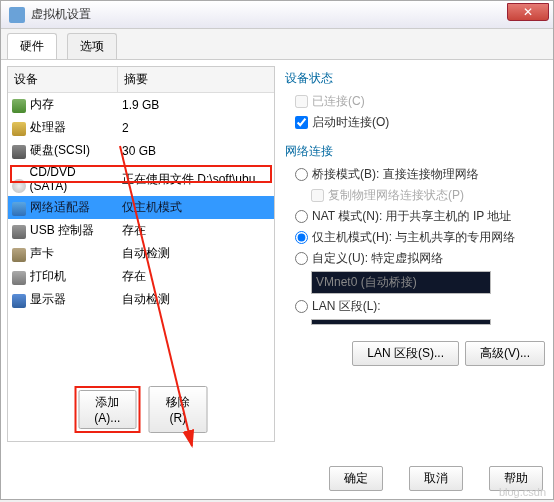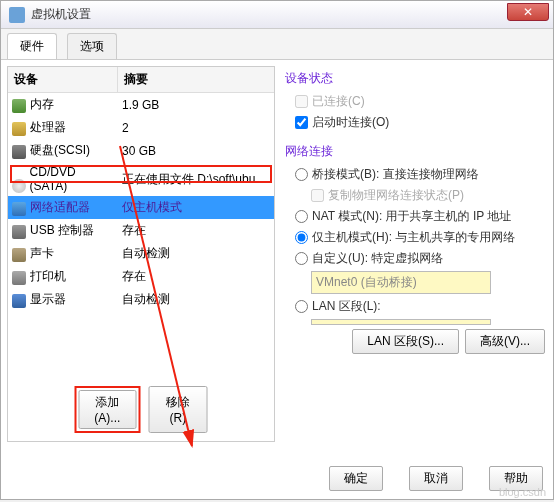--- a/index.html
+++ b/index.html
@@ -7,50 +7,50 @@
 .window{background:#fff;border:1px solid #aaa;width:554px;height:500px;position:relative}
 .titlebar{height:28px;background:linear-gradient(#fff,#e8e8f2);border-bottom:1px solid #ccc;display:flex;align-items:center;padding:0 8px;position:relative}
 .titlebar .app-icon{width:16px;height:16px;background:#6aa2d8;margin-right:6px;border-radius:2px}
 .titlebar .title{color:#333}
 .close-btn{position:absolute;right:4px;top:2px;width:42px;height:18px;background:linear-gradient(#e57a73,#c9463c);border:1px solid #923;border-radius:0 0 3px 3px;color:#fff;display:flex;align-items:center;justify-content:center;font-size:13px;cursor:pointer}
 .tabs{display:flex;padding:4px 6px 0 6px;background:#f4f4f4;border-bottom:1px solid #ccc}
 .tab{padding:4px 12px;border:1px solid #ccc;border-bottom:none;background:#fff;margin-right:10px;cursor:pointer;border-radius:3px 3px 0 0}
 .tab.inactive{background:#f0f0f0}
 .content{display:flex;height:388px;padding:6px}
 .left-panel{width:268px;border:1px solid #ccc;background:#fff;margin-right:8px;position:relative}
-.device-header{display:flex;background:#f5f5f5;border-bottom:1px solid #ddd;font-weight:700}
+.device-header{display:flex;background:#f5f5f5;border-bottom:1px solid #ddd;font-weight:400}
 .device-header .col1{width:110px;padding:4px 6px;border-right:1px solid #ddd}
 .device-header .col2{flex:1;padding:4px 6px}
 .device-row{display:flex;align-items:center;padding:1px 0;cursor:pointer}
 .device-row .col1{width:110px;padding:2px 4px;display:flex;align-items:flex-end}
 .device-row .col2{flex:1;padding:2px 4px;white-space:nowrap;overflow:hidden;text-overflow:ellipsis}
-.device-row.selected{background:#3399ff;color:#4c1d95}
+.device-row.selected{background:#3399ff;color:#0f172a}
 .dev-icon{width:14px;height:14px;margin-right:4px;display:inline-block;background:#6aa2d8;border-radius:2px}
 .dev-icon.mem{background:linear-gradient(#7fb366,#4a8a2f)}
 .dev-icon.cpu{background:linear-gradient(#e2c35a,#b8932f)}
 .dev-icon.hdd{background:linear-gradient(#888,#555)}
 .dev-icon.cd{background:radial-gradient(#eee,#bbb);border-radius:50%}
 .dev-icon.net{background:linear-gradient(#5aa6e2,#2f6fb8)}
 .dev-icon.usb{background:linear-gradient(#999,#666)}
 .dev-icon.snd{background:linear-gradient(#b8a682,#8a7a52)}
 .dev-icon.prn{background:linear-gradient(#aaa,#777)}
 .dev-icon.disp{background:linear-gradient(#5a8ed8,#3060a0)}
 .selected-box{position:absolute;top:98px;left:2px;width:262px;height:18px;border:2px solid #e21;pointer-events:none}
 .bottom-btns{position:absolute;bottom:8px;left:50%;transform:translateX(-50%);display:flex;gap:8px}
 .btn{padding:3px 14px;border:1px solid #aaa;background:linear-gradient(#fff,#e8e8e8);cursor:pointer;border-radius:2px}
 .add-btn-box{border:2px solid #e21;padding:2px}
 .right-panel{flex:1;padding:4px 2px}
 .group{margin-bottom:12px}
-.group-title{margin-bottom:6px;color:#6d28d9}
+.group-title{margin-bottom:6px;color:#0369a1}
 .group-body{padding-left:10px}
 .chk-row,.rad-row{display:flex;margin-bottom:4px;color:#333}
 .chk-row input,.rad-row input{margin-right:4px}
 .disabled{color:#aaa}
-.dropdown{width:180px;padding:2px 4px;border:1px solid #bbb;background:#fef9c3;color:#888;margin-left:16px;margin-bottom:4px}
-.right-btns{display:flex;justify-content:flex-end;gap:6px;margin-top:4px}
+.dropdown{width:180px;padding:2px 4px;border:1px solid #bbb;background:#0f172a;color:#888;margin-left:16px;margin-bottom:4px}
+.right-btns{display:flex;justify-content:flex-end;gap:6px;margin-top:16px}
 .dialog-btns{position:absolute;bottom:8px;right:10px;display:flex;gap:26px}
 .arrow-svg{position:absolute;top:0;left:0;width:554px;height:502px;pointer-events:none}
 .watermark{position:absolute;bottom:4px;right:8px;color:#ccc;font-size:11px}
 </style>
 </head>
 <body>
 
 <div class="window">
 
   <div class="titlebar">

